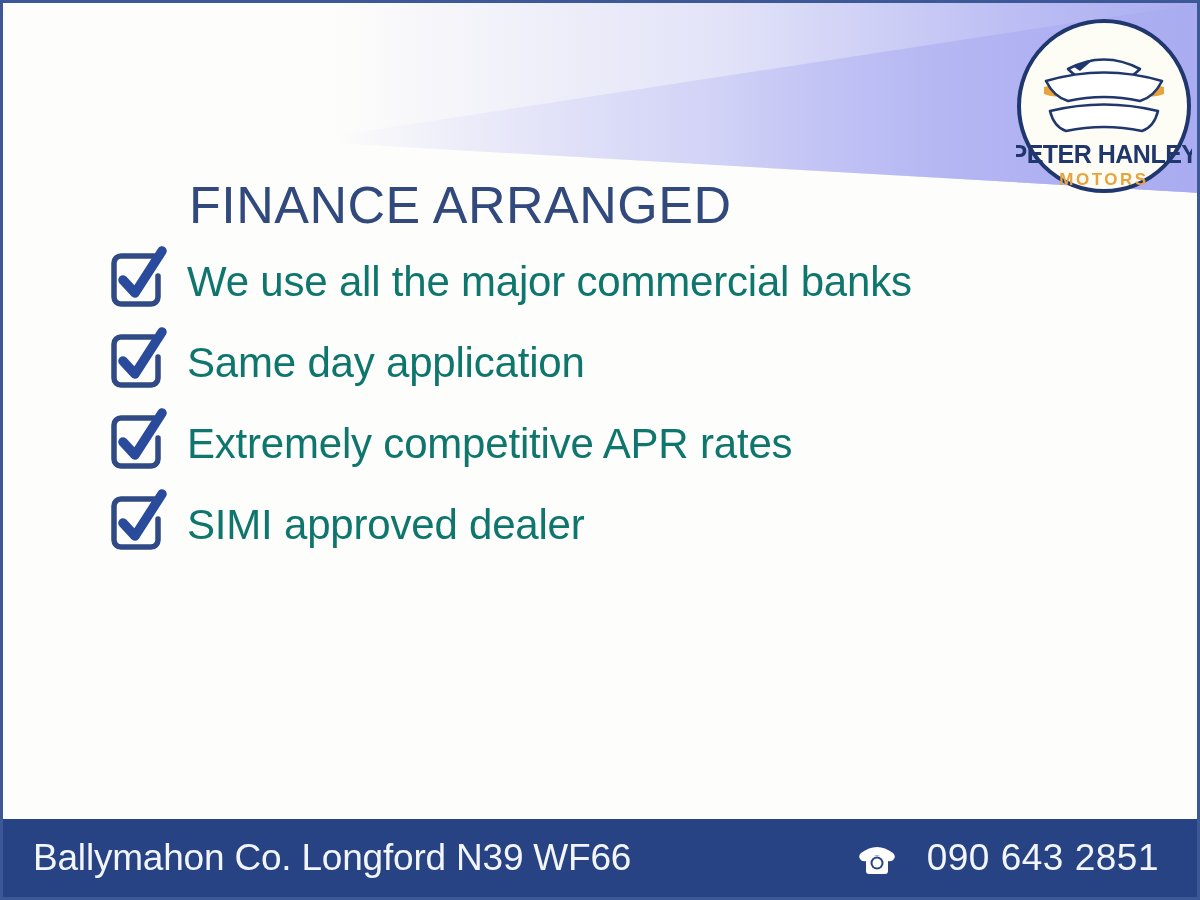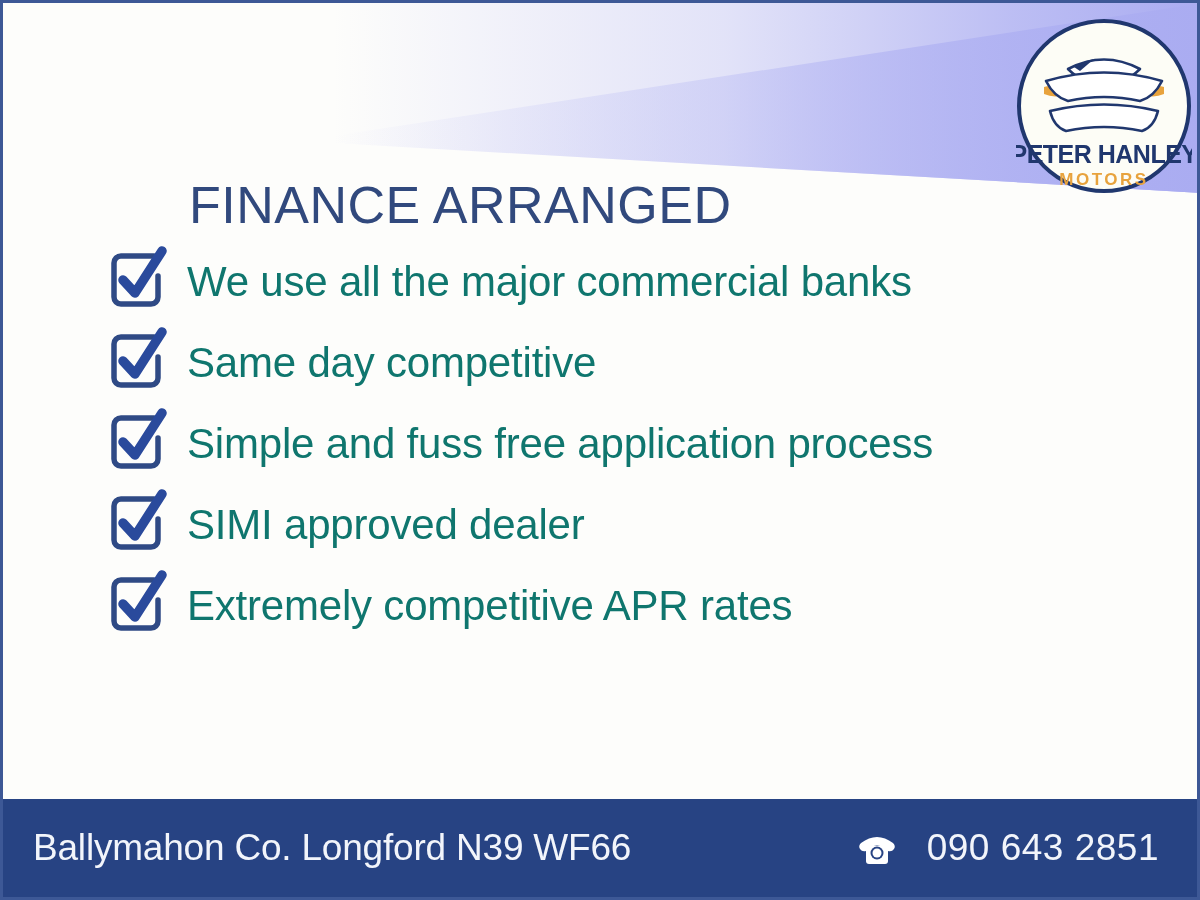--- a/index.html
+++ b/index.html
@@ -85,21 +85,21 @@
     white-space: nowrap;
     line-height: 1;
   }
 
   
   .footer-bar {
     position: absolute;
     left: 0;
     right: 0;
     bottom: 0;
-    height: 98px;
+    height: 78px;
     background: #274383;
     z-index: 5;
     display: flex;
     align-items: center;
   }
   .footer-address {
     position: absolute;
     left: 30px;
     color: #f2f5fb;
     font-size: 37px;
@@ -176,45 +176,38 @@
       </svg>
       <span class="check-label">We use all the major commercial banks</span>
     </div>
 
 
     <div class="check-row">
       <svg class="check-box-icon" viewBox="0 0 62 66">
         <path d="M47 10 H14 a7 7 0 0 0 -7 7 V51 a7 7 0 0 0 7 7 H44 a7 7 0 0 0 7 -7 V30" fill="none" stroke="#2f4a85" stroke-width="5.5" stroke-linecap="round" stroke-linejoin="round"></path>
         <path d="M16 34 L28 47 L55 5" fill="none" stroke="#2a4a9c" stroke-width="9.5" stroke-linecap="round" stroke-linejoin="round"></path>
       </svg>
-      <span class="check-label">Same day competitive</span>
-    </div>
-
-    <div class="check-row">
-      <svg class="check-box-icon" viewBox="0 0 62 66">
-        <path d="M47 10 H14 a7 7 0 0 0 -7 7 V51 a7 7 0 0 0 7 7 H44 a7 7 0 0 0 7 -7 V30" fill="none" stroke="#2f4a85" stroke-width="5.5" stroke-linecap="round" stroke-linejoin="round"></path>
-        <path d="M16 34 L28 47 L55 5" fill="none" stroke="#2a4a9c" stroke-width="9.5" stroke-linecap="round" stroke-linejoin="round"></path>
-      </svg>
-      <span class="check-label">Simple and fuss free application process</span>
+      <span class="check-label">Same day application</span>
+    </div>
+
+
+    <div class="check-row">
+      <svg class="check-box-icon" viewBox="0 0 62 66">
+        <path d="M47 10 H14 a7 7 0 0 0 -7 7 V51 a7 7 0 0 0 7 7 H44 a7 7 0 0 0 7 -7 V30" fill="none" stroke="#2f4a85" stroke-width="5.5" stroke-linecap="round" stroke-linejoin="round"></path>
+        <path d="M16 34 L28 47 L55 5" fill="none" stroke="#2a4a9c" stroke-width="9.5" stroke-linecap="round" stroke-linejoin="round"></path>
+      </svg>
+      <span class="check-label">Extremely competitive APR rates</span>
     </div>
 
     <div class="check-row">
       <svg class="check-box-icon" viewBox="0 0 62 66">
         <path d="M47 10 H14 a7 7 0 0 0 -7 7 V51 a7 7 0 0 0 7 7 H44 a7 7 0 0 0 7 -7 V30" fill="none" stroke="#2f4a85" stroke-width="5.5" stroke-linecap="round" stroke-linejoin="round"></path>
         <path d="M16 34 L28 47 L55 5" fill="none" stroke="#2a4a9c" stroke-width="9.5" stroke-linecap="round" stroke-linejoin="round"></path>
       </svg>
       <span class="check-label">SIMI approved dealer</span>
-    </div>
-
-    <div class="check-row">
-      <svg class="check-box-icon" viewBox="0 0 62 66">
-        <path d="M47 10 H14 a7 7 0 0 0 -7 7 V51 a7 7 0 0 0 7 7 H44 a7 7 0 0 0 7 -7 V30" fill="none" stroke="#2f4a85" stroke-width="5.5" stroke-linecap="round" stroke-linejoin="round"></path>
-        <path d="M16 34 L28 47 L55 5" fill="none" stroke="#2a4a9c" stroke-width="9.5" stroke-linecap="round" stroke-linejoin="round"></path>
-      </svg>
-      <span class="check-label">Extremely competitive APR rates</span>
     </div>
 
   </div>
 
   <div class="footer-bar">
     <span class="footer-address">Ballymahon Co. Longford N39 WF66</span>
 
     <span class="footer-phone-group">
       <svg class="phone-icon" viewBox="0 0 44 38">
         <path d="M6 14 q16 -12 32 0 q3 3 1 6 q-2 3 -6 2 q-3 -1 -4 -4 q-7 -3 -14 0 q-1 3 -4 4 q-4 1 -6 -2 q-2 -3 1 -6 Z" fill="#ffffff"></path>

